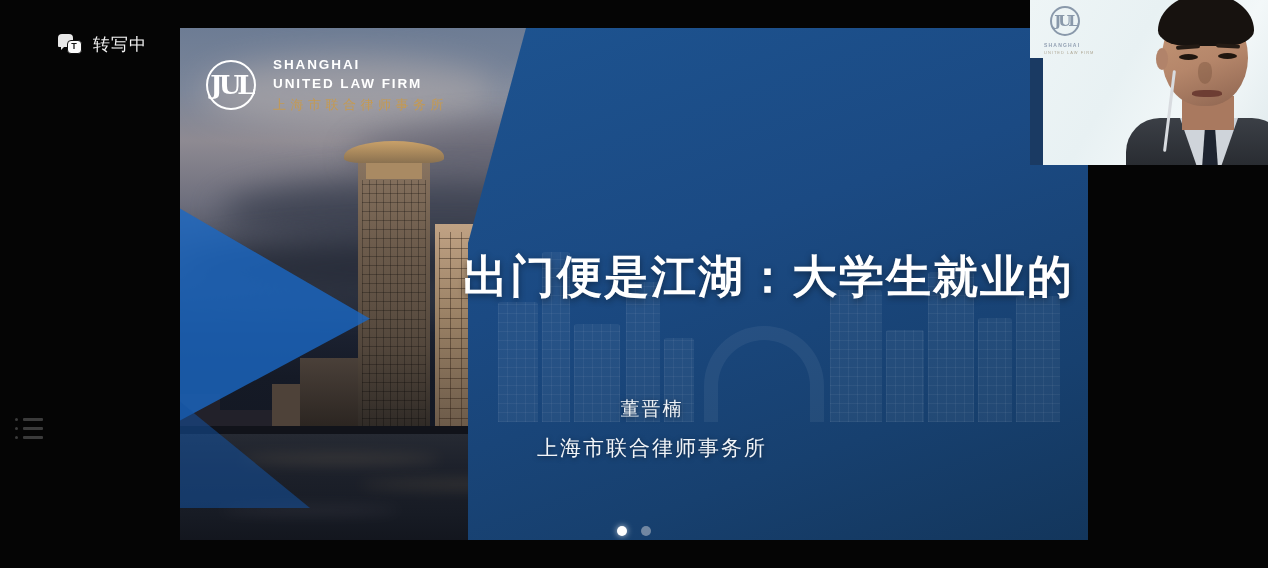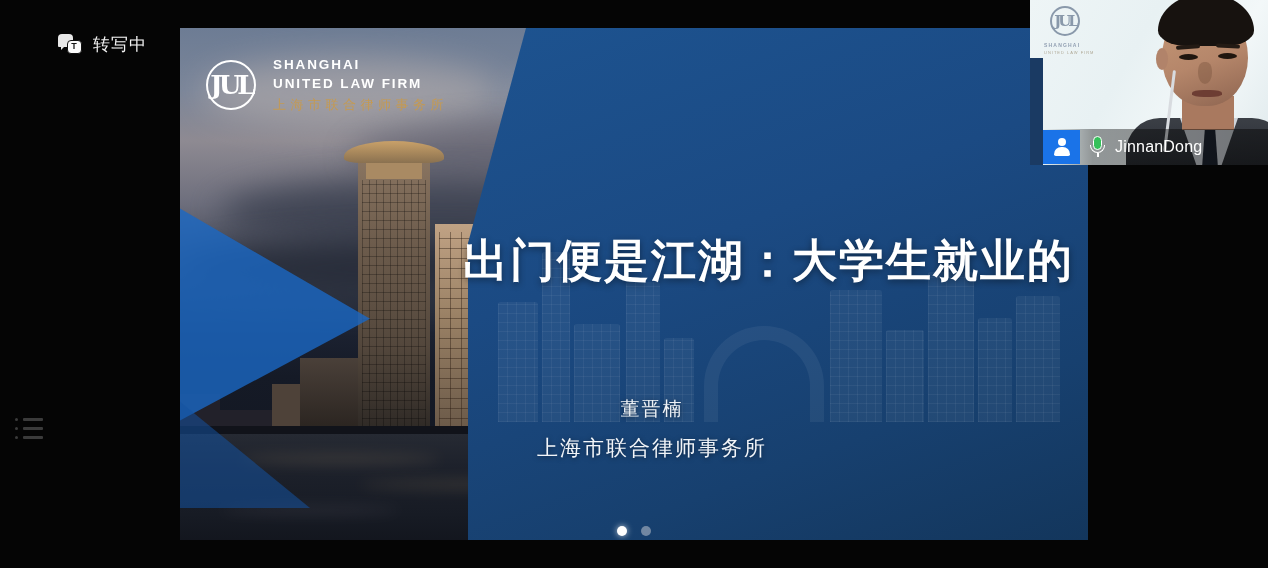--- a/index.html
+++ b/index.html
@@ -185,20 +185,21 @@
   
   .headline{
     position:absolute; left:0; top:0; width:908px; height:512px;
     pointer-events:none;
   }
   .headline .l1, .headline .l2{
     position:absolute; color:#ffffff;
     font-family:Liberation Mono, monospace; font-weight:bold;
     font-size:45px; letter-spacing:2px; white-space:nowrap;
     text-shadow:0 2px 7px rgba(0,0,0,.45);
+    margin-top:16px;
   }
   .headline .l1{ left:283px; top:203px; }
   .headline .l2{ left:283px; top:284px; }
   .presenter{
     position:absolute; left:0; top:368px; width:908px; text-align:center;
     pointer-events:none;
     padding-left:36px;
   }
   .presenter .name{
     color:#eef2f7; font-family:"DejaVu Serif", serif; font-size:19px;
@@ -451,29 +452,15 @@
       <span class="hair"></span>
       <span class="brow-l"></span>
       <span class="brow-r"></span>
       <span class="eye-l"></span>
       <span class="eye-r"></span>
       <span class="nose"></span>
       <span class="mouth"></span>
       <span class="cord"></span>
     </div>
 
-    <div class="tile-bar">
-      <span class="pbadge">
-        <span class="person-ic">
-            <span class="h"></span>
-            <span class="b"></span>
-          </span>
-      </span>
-      <span class="mic">
-        <span class="cap"></span>
-          <span class="arc"></span>
-          <span class="stem"></span>
-      </span>
-      <span class="uname">JinnanDong</span>
-    </div>
   </div>
 
 </div>
 
 </body></html>

